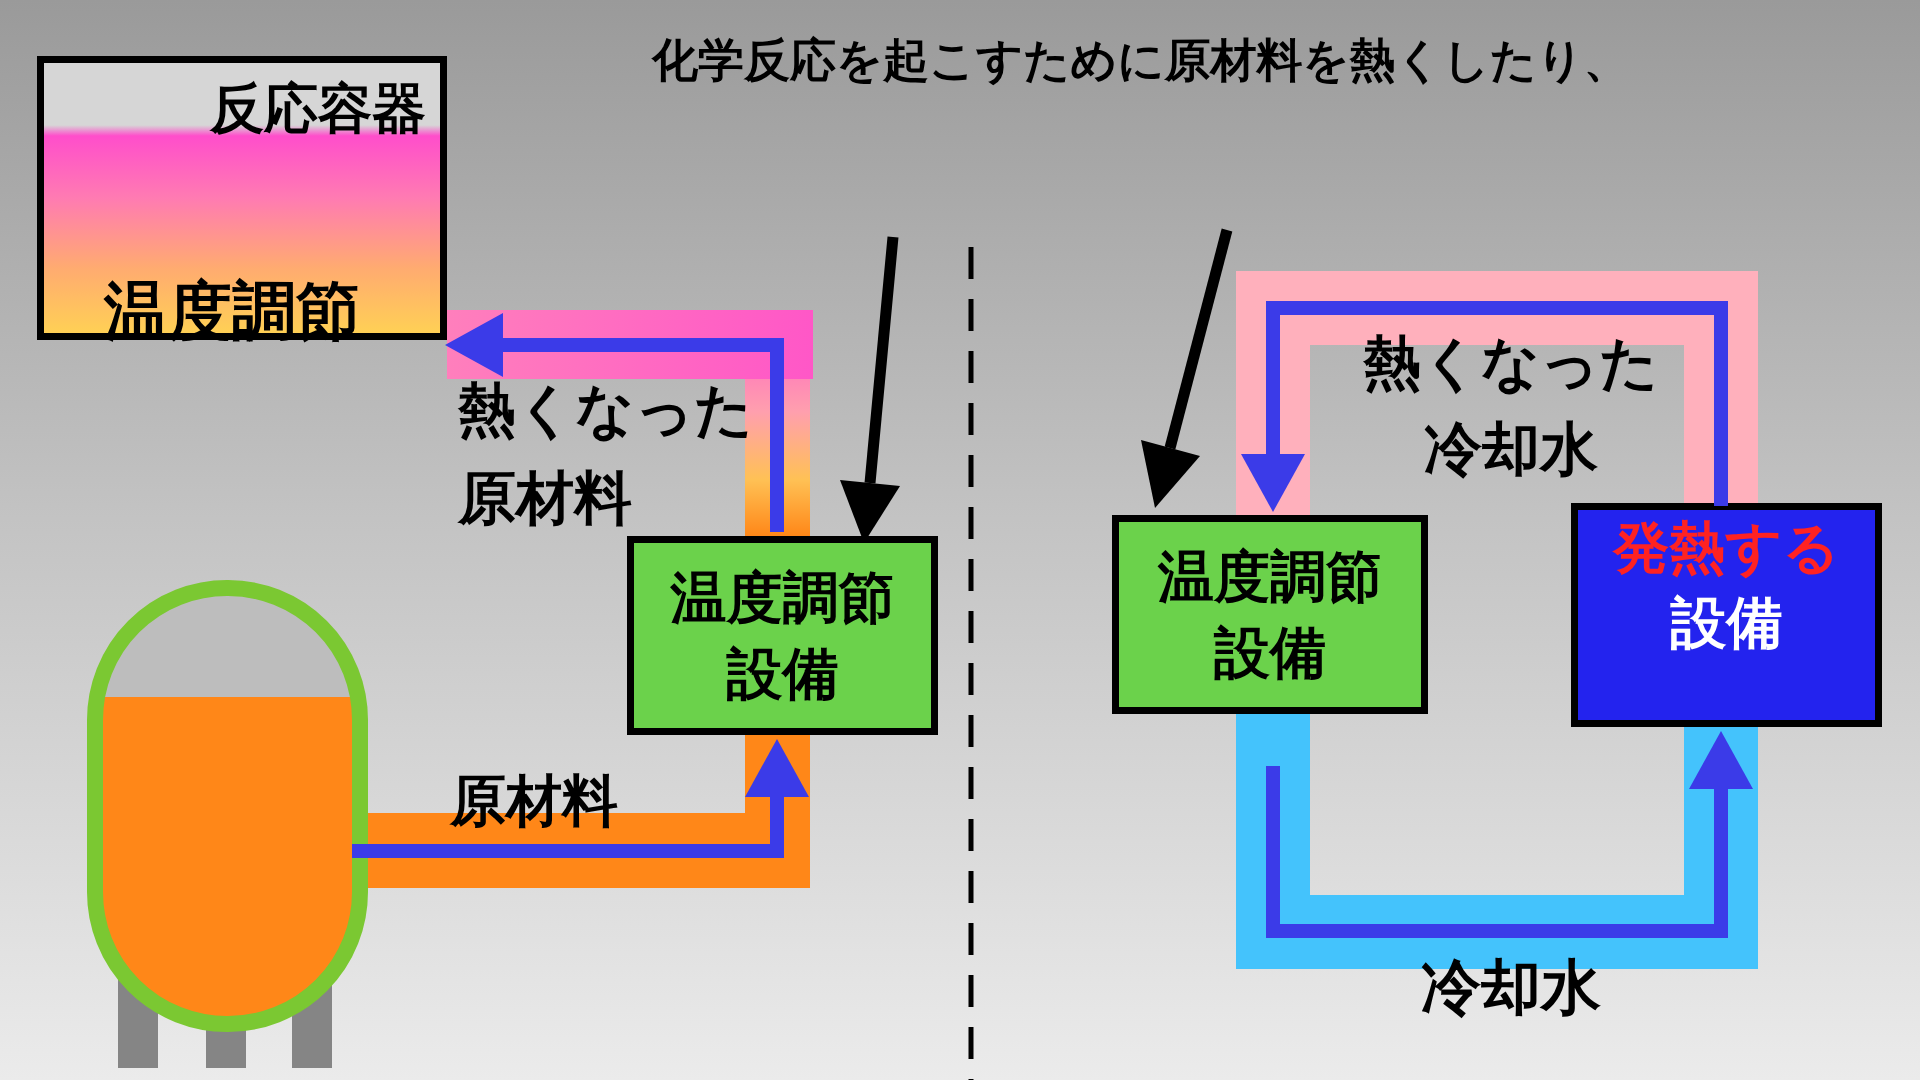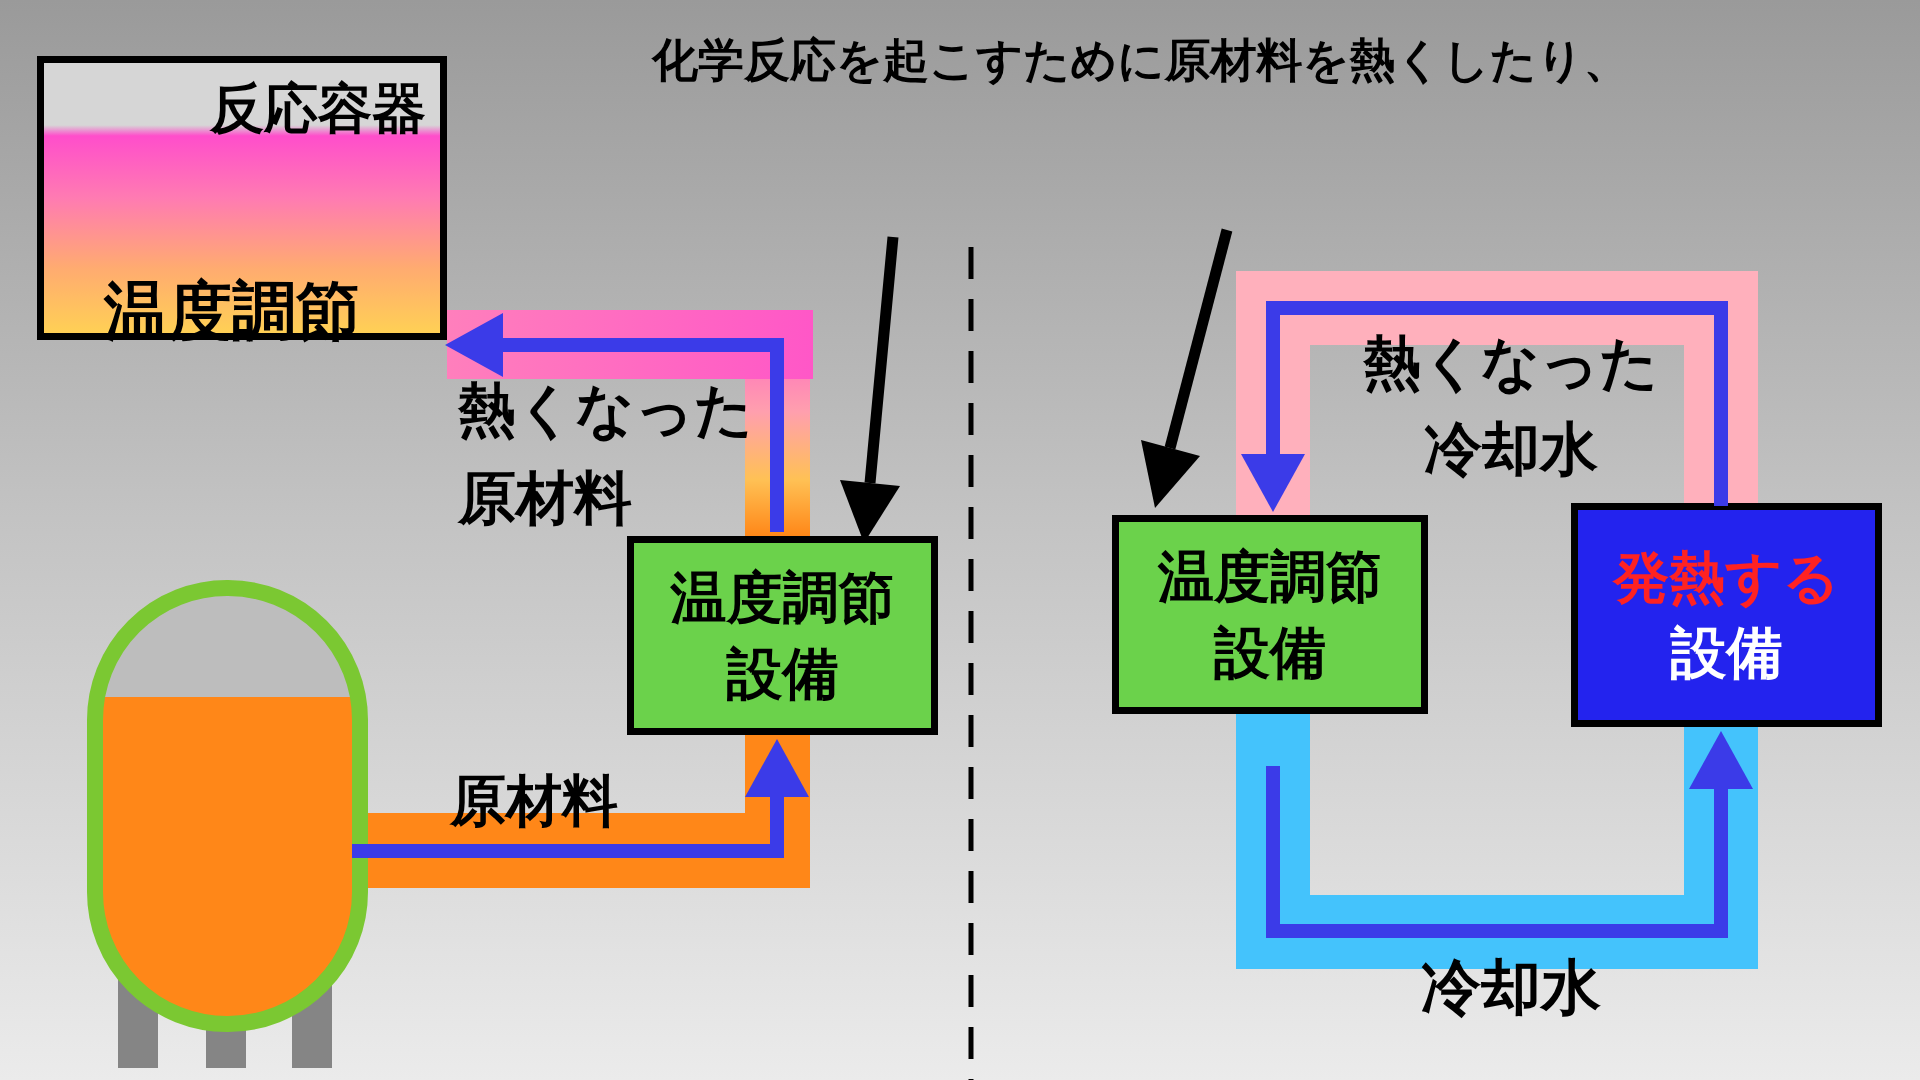--- a/index.html
+++ b/index.html
@@ -42,21 +42,21 @@
     display: flex; flex-direction: column; justify-content: center; align-items: center;
     background: #6bd24b; border: 7px solid #000;
     font-size: 56px; font-weight: bold; line-height: 1.34;
     text-align: center;
   }
   .gbox.left  { left: 627px;  top: 536px; width: 311px; height: 199px; }
   .gbox.right { left: 1112px; top: 515px; width: 316px; height: 199px; }
 
   .bbox {
     position: absolute; left: 1571px; top: 503px; width: 311px; height: 224px;
-    display: flex; flex-direction: column; justify-content: center; align-items: center;
+    display: flex; flex-direction: column; align-items: center;
     background: #2323ee; border: 7px solid #000;
     font-size: 56px; font-weight: bold; line-height: 1.34; text-align: center;
   }
   .bbox .hot { color: #ff2222; }
   .bbox .dev { color: #ffffff; }
 
   .label { position: absolute; font-weight: bold; white-space: nowrap; }
   .hot-material { left: 458px; top: 366px; font-size: 58px; line-height: 88px; }
   .raw-material { left: 450px; top: 764px; font-size: 56px; }
   .tank-label   { left: 373px; top: 950px; font-size: 60px; }

